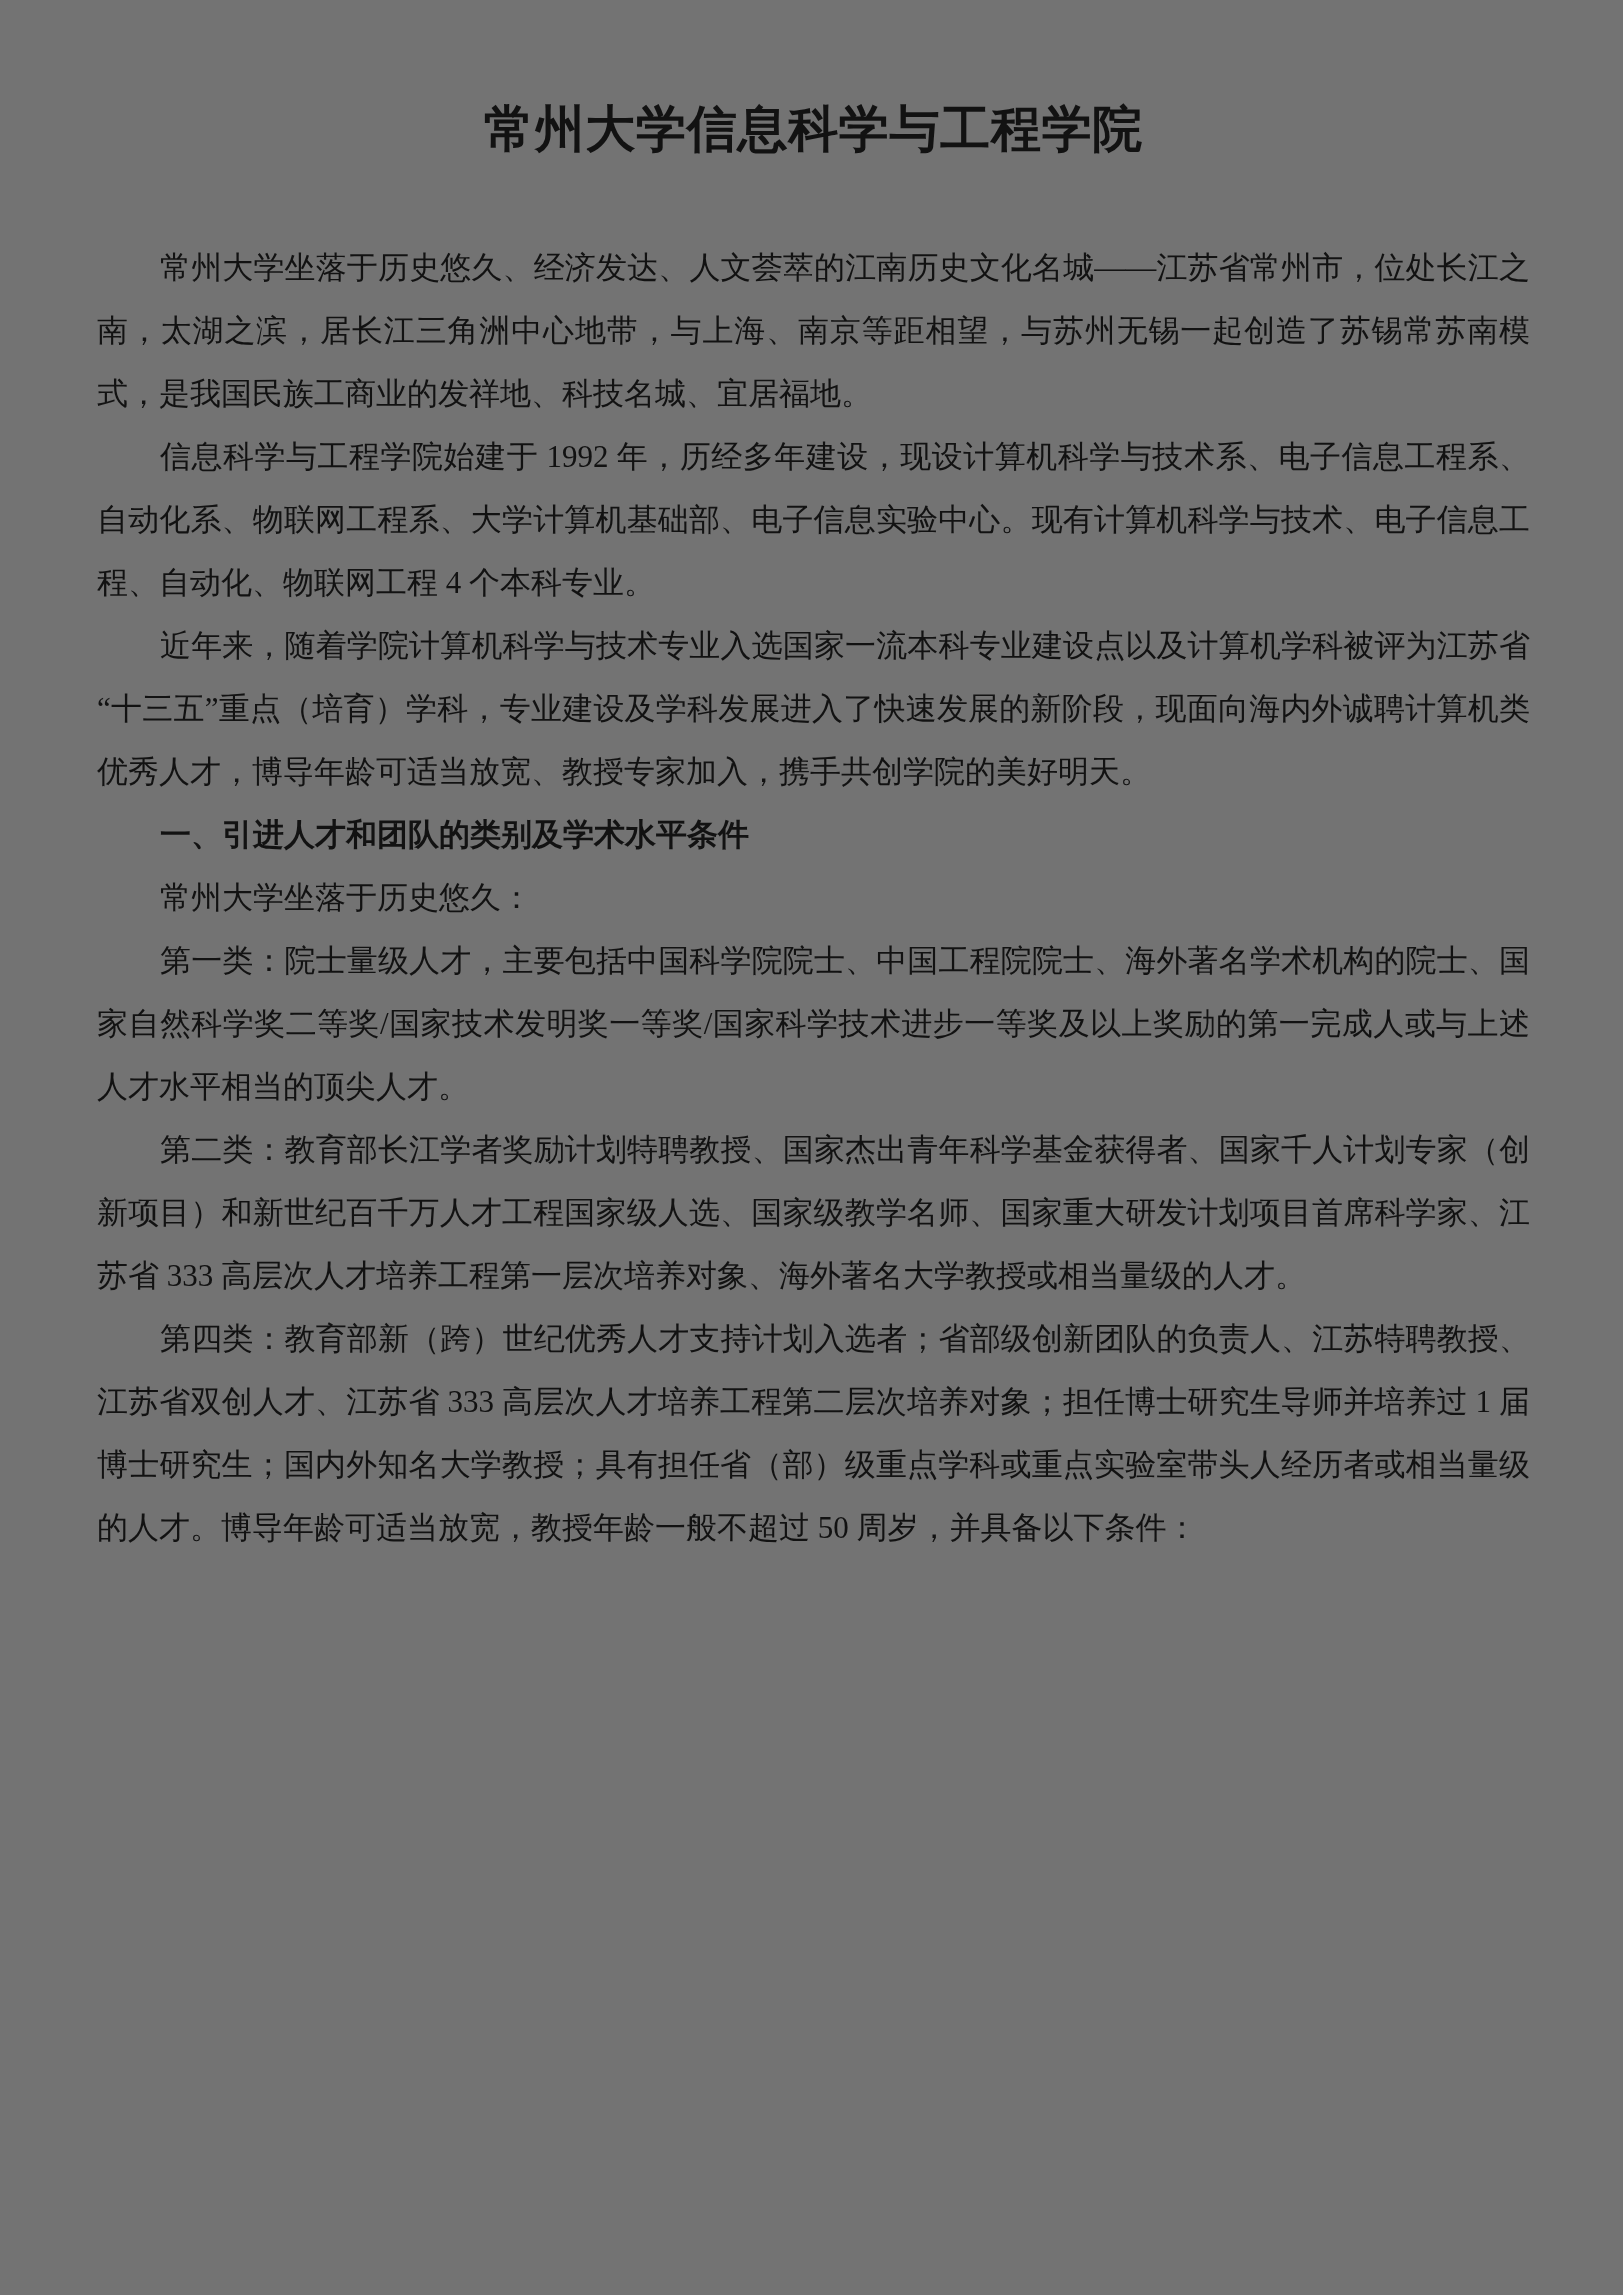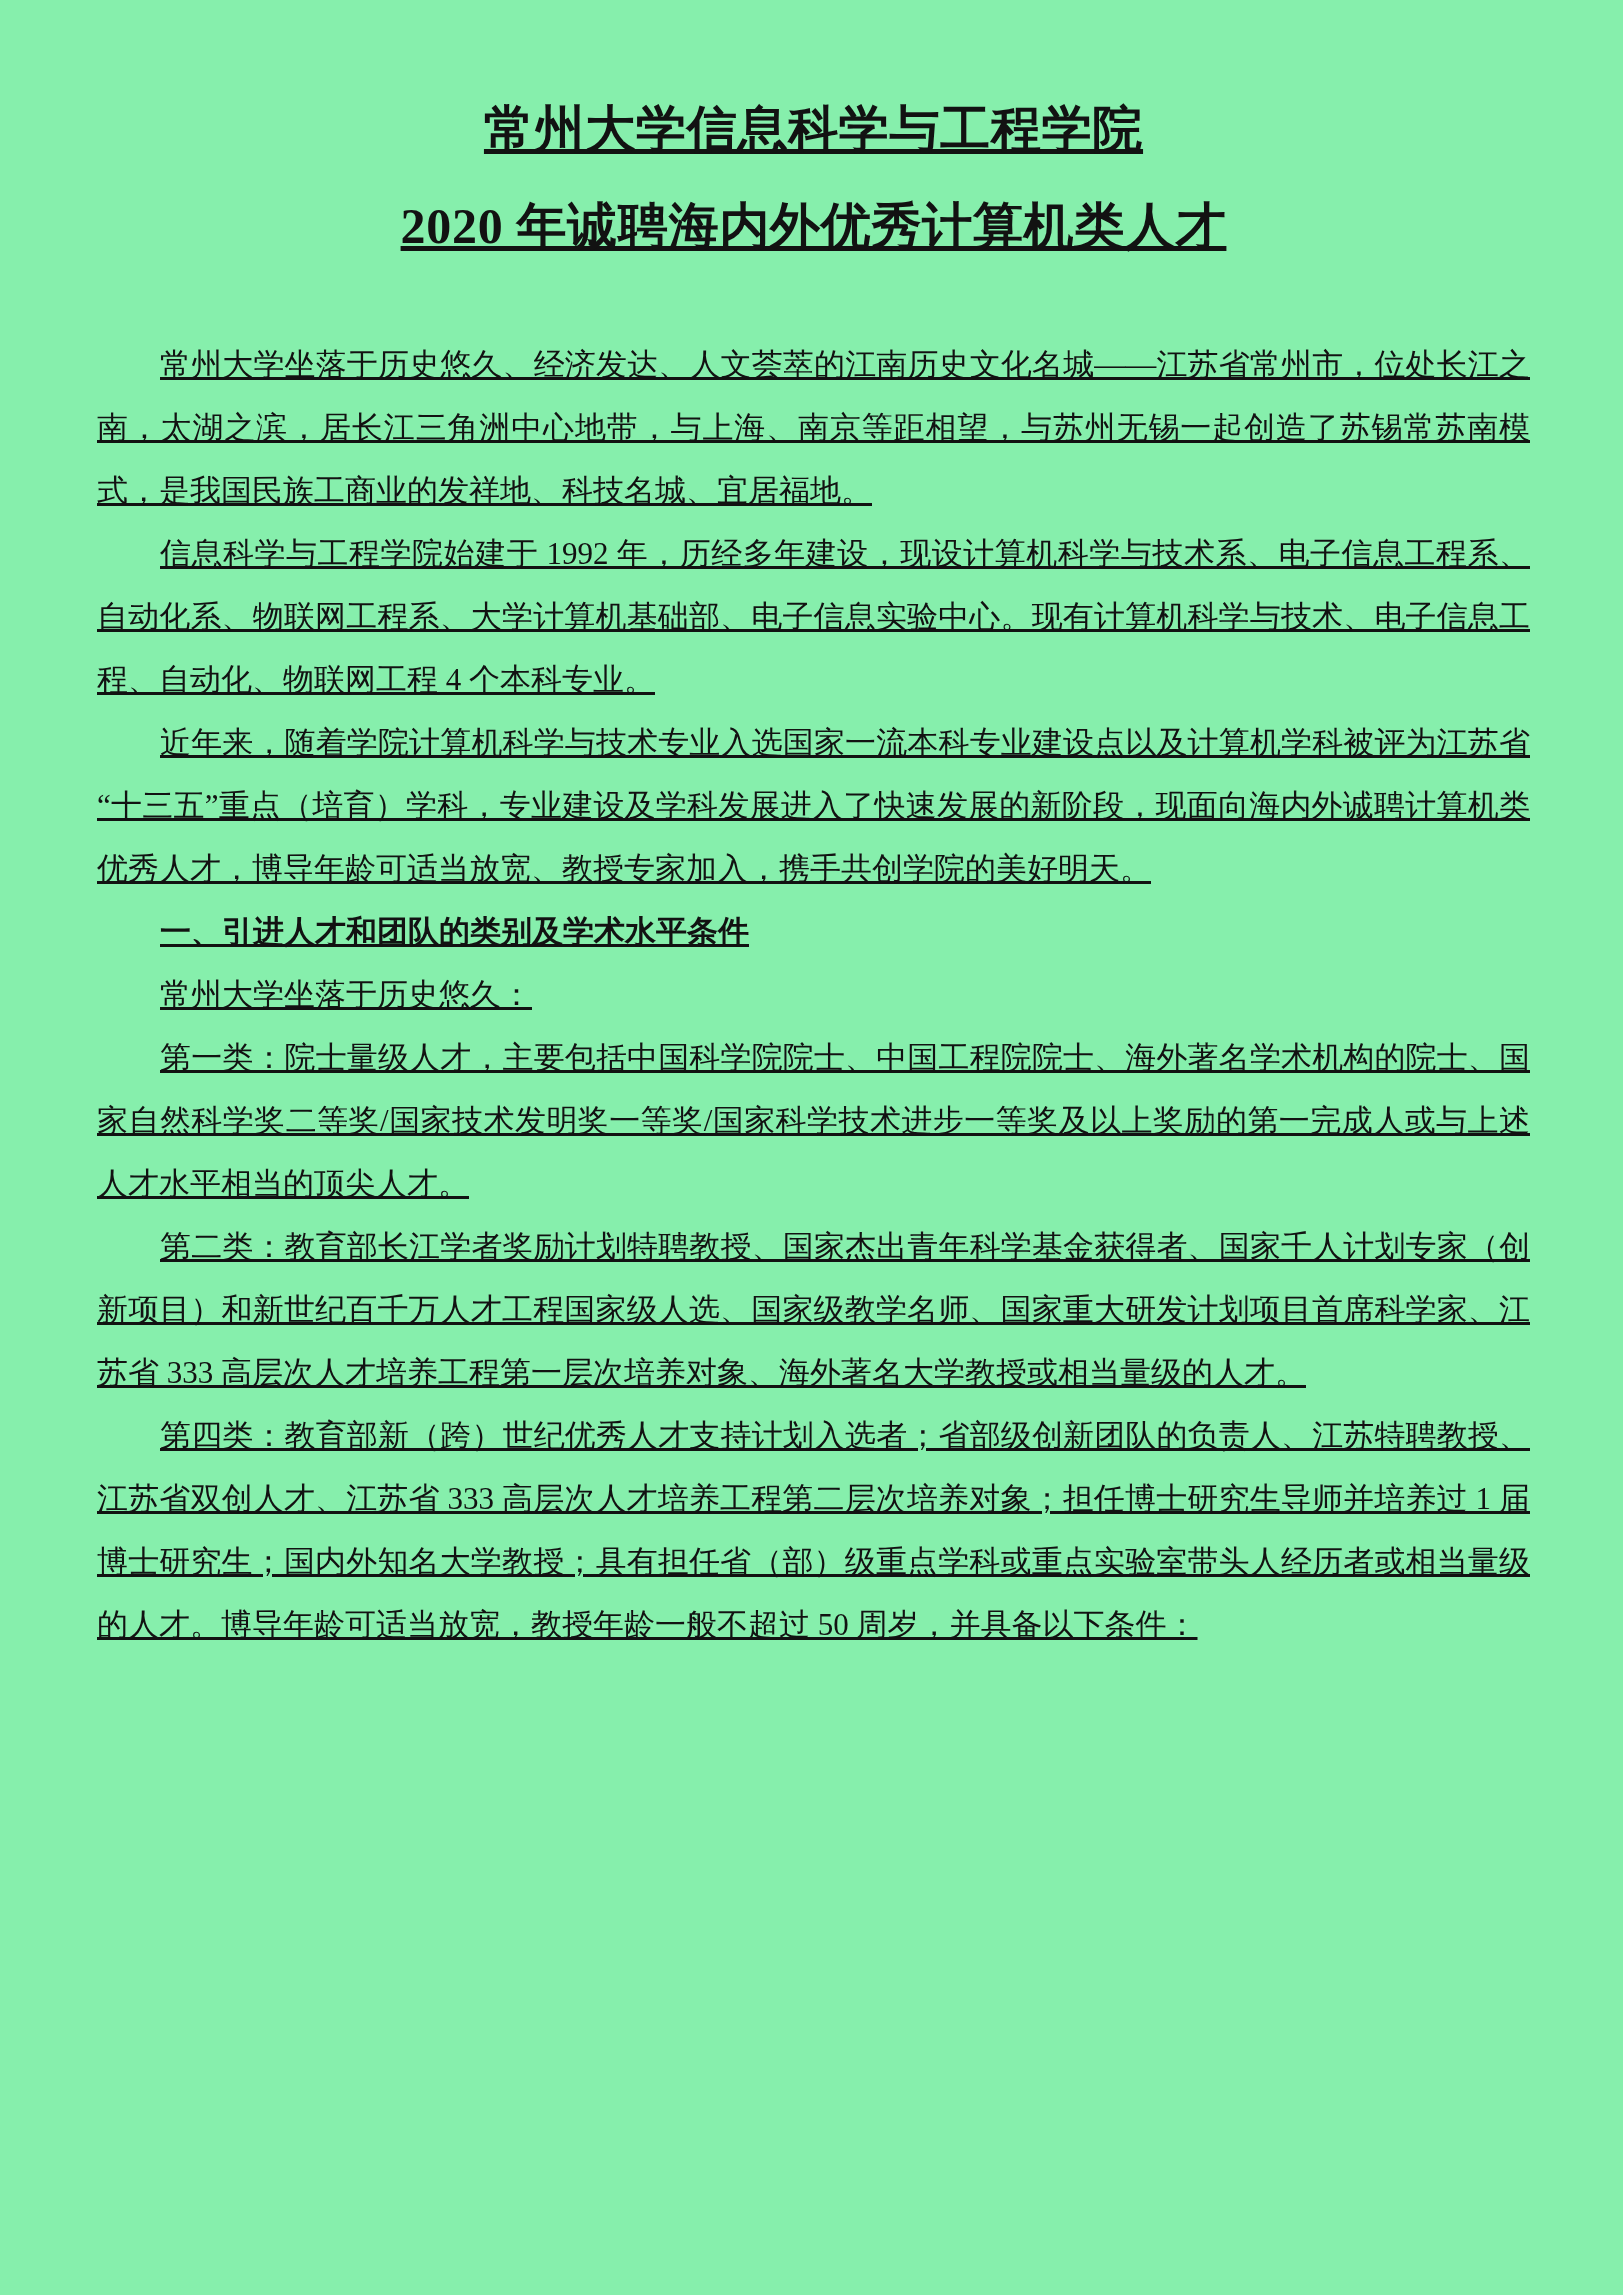--- a/index.html
+++ b/index.html
@@ -9,25 +9,24 @@
   }
   body {
     width: 1623px;
     height: 2295px;
     overflow: hidden;
   }
   .page {
     box-sizing: border-box;
     width: 1623px;
     height: 2295px;
-    background: #86efac;
+    background: #737373;
     color: #121212;
     padding: 81px 93px 0 97px;
     font-family: "Liberation Serif", "DejaVu Serif", serif;
-    text-decoration: underline;
   }
   .doc-title {
     margin: 0;
     text-align: center;
     font-size: 50px;
     line-height: 97px;
     font-weight: bold;
     letter-spacing: 0.7px;
     white-space: nowrap;
   }
@@ -48,21 +47,20 @@
     font-weight: bold;
   }
 </style>
 </head>
 <body>
 
 <div class="page">
 
   <h1 class="doc-title">常州大学信息科学与工程学院</h1>
 
-  <h2 class="doc-title">2020 年诚聘海内外优秀计算机类人才</h2>
 
   <div class="doc-body">
 
     <p>常州大学坐落于历史悠久、经济发达、人文荟萃的江南历史文化名城——江苏省常州市，位处长江之南，太湖之滨，居长江三角洲中心地带，与上海、南京等距相望，与苏州无锡一起创造了苏锡常苏南模式，是我国民族工商业的发祥地、科技名城、宜居福地。</p>
 
 
     <p>信息科学与工程学院始建于 1992 年，历经多年建设，现设计算机科学与技术系、电子信息工程系、自动化系、物联网工程系、大学计算机基础部、电子信息实验中心。现有计算机科学与技术、电子信息工程、自动化、物联网工程 4 个本科专业。</p>
 
     <p>近年来，随着学院计算机科学与技术专业入选国家一流本科专业建设点以及计算机学科被评为江苏省“十三五”重点（培育）学科，专业建设及学科发展进入了快速发展的新阶段，现面向海内外诚聘计算机类优秀人才，博导年龄可适当放宽、教授专家加入，携手共创学院的美好明天。</p>
 

